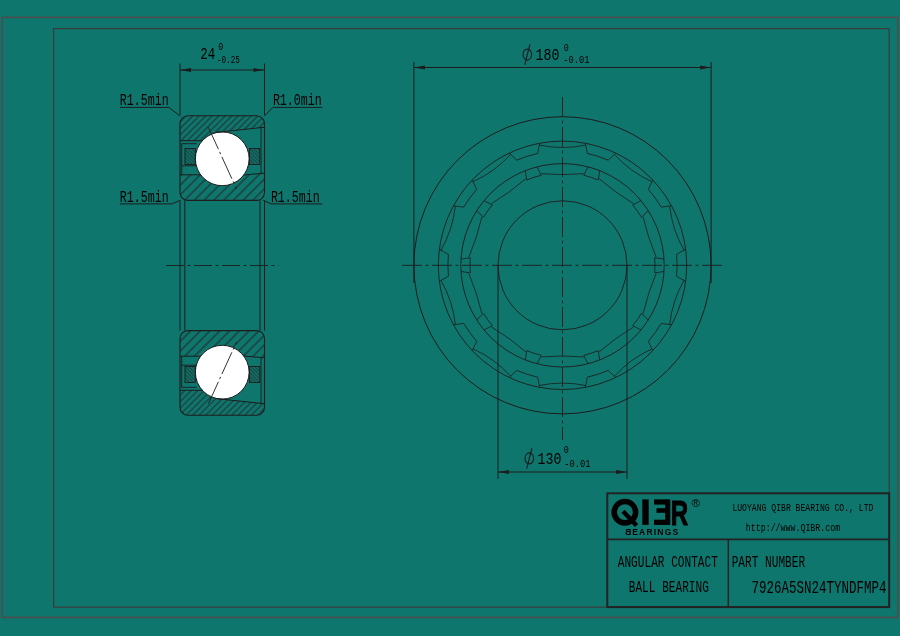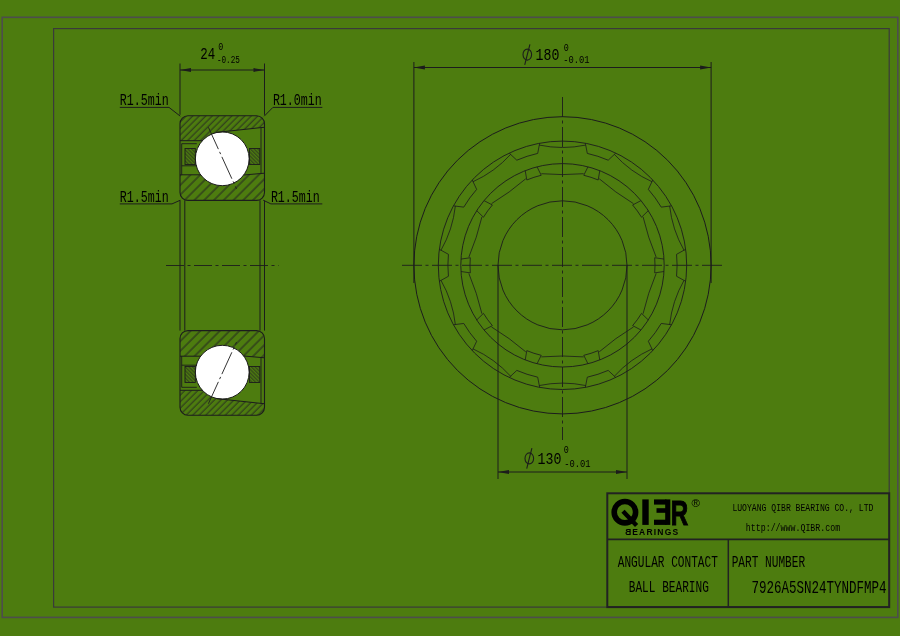--- a/index.html
+++ b/index.html
@@ -1,16 +1,16 @@
 <!DOCTYPE html>
 <html><head>
 <meta charset="utf-8">
 <style>
 html,body{margin:0;padding:0;background:#fff;}
-#sheet{width:900px;height:636px;position:relative;background:#4d7c0f;}
+#sheet{width:900px;height:636px;position:relative;background:#0f766e;}
 text{white-space:pre;}
 </style>
 </head>
 <body>
 
 <div id="sheet">
 <svg width="900" height="636" viewBox="0 0 900 636">
 <defs>
 <pattern id="hA" patternUnits="userSpaceOnUse" width="12" height="4.6" patternTransform="rotate(-45)">
   <line x1="-1" y1="2" x2="13" y2="2" stroke="#222" stroke-width="0.9"></line>

